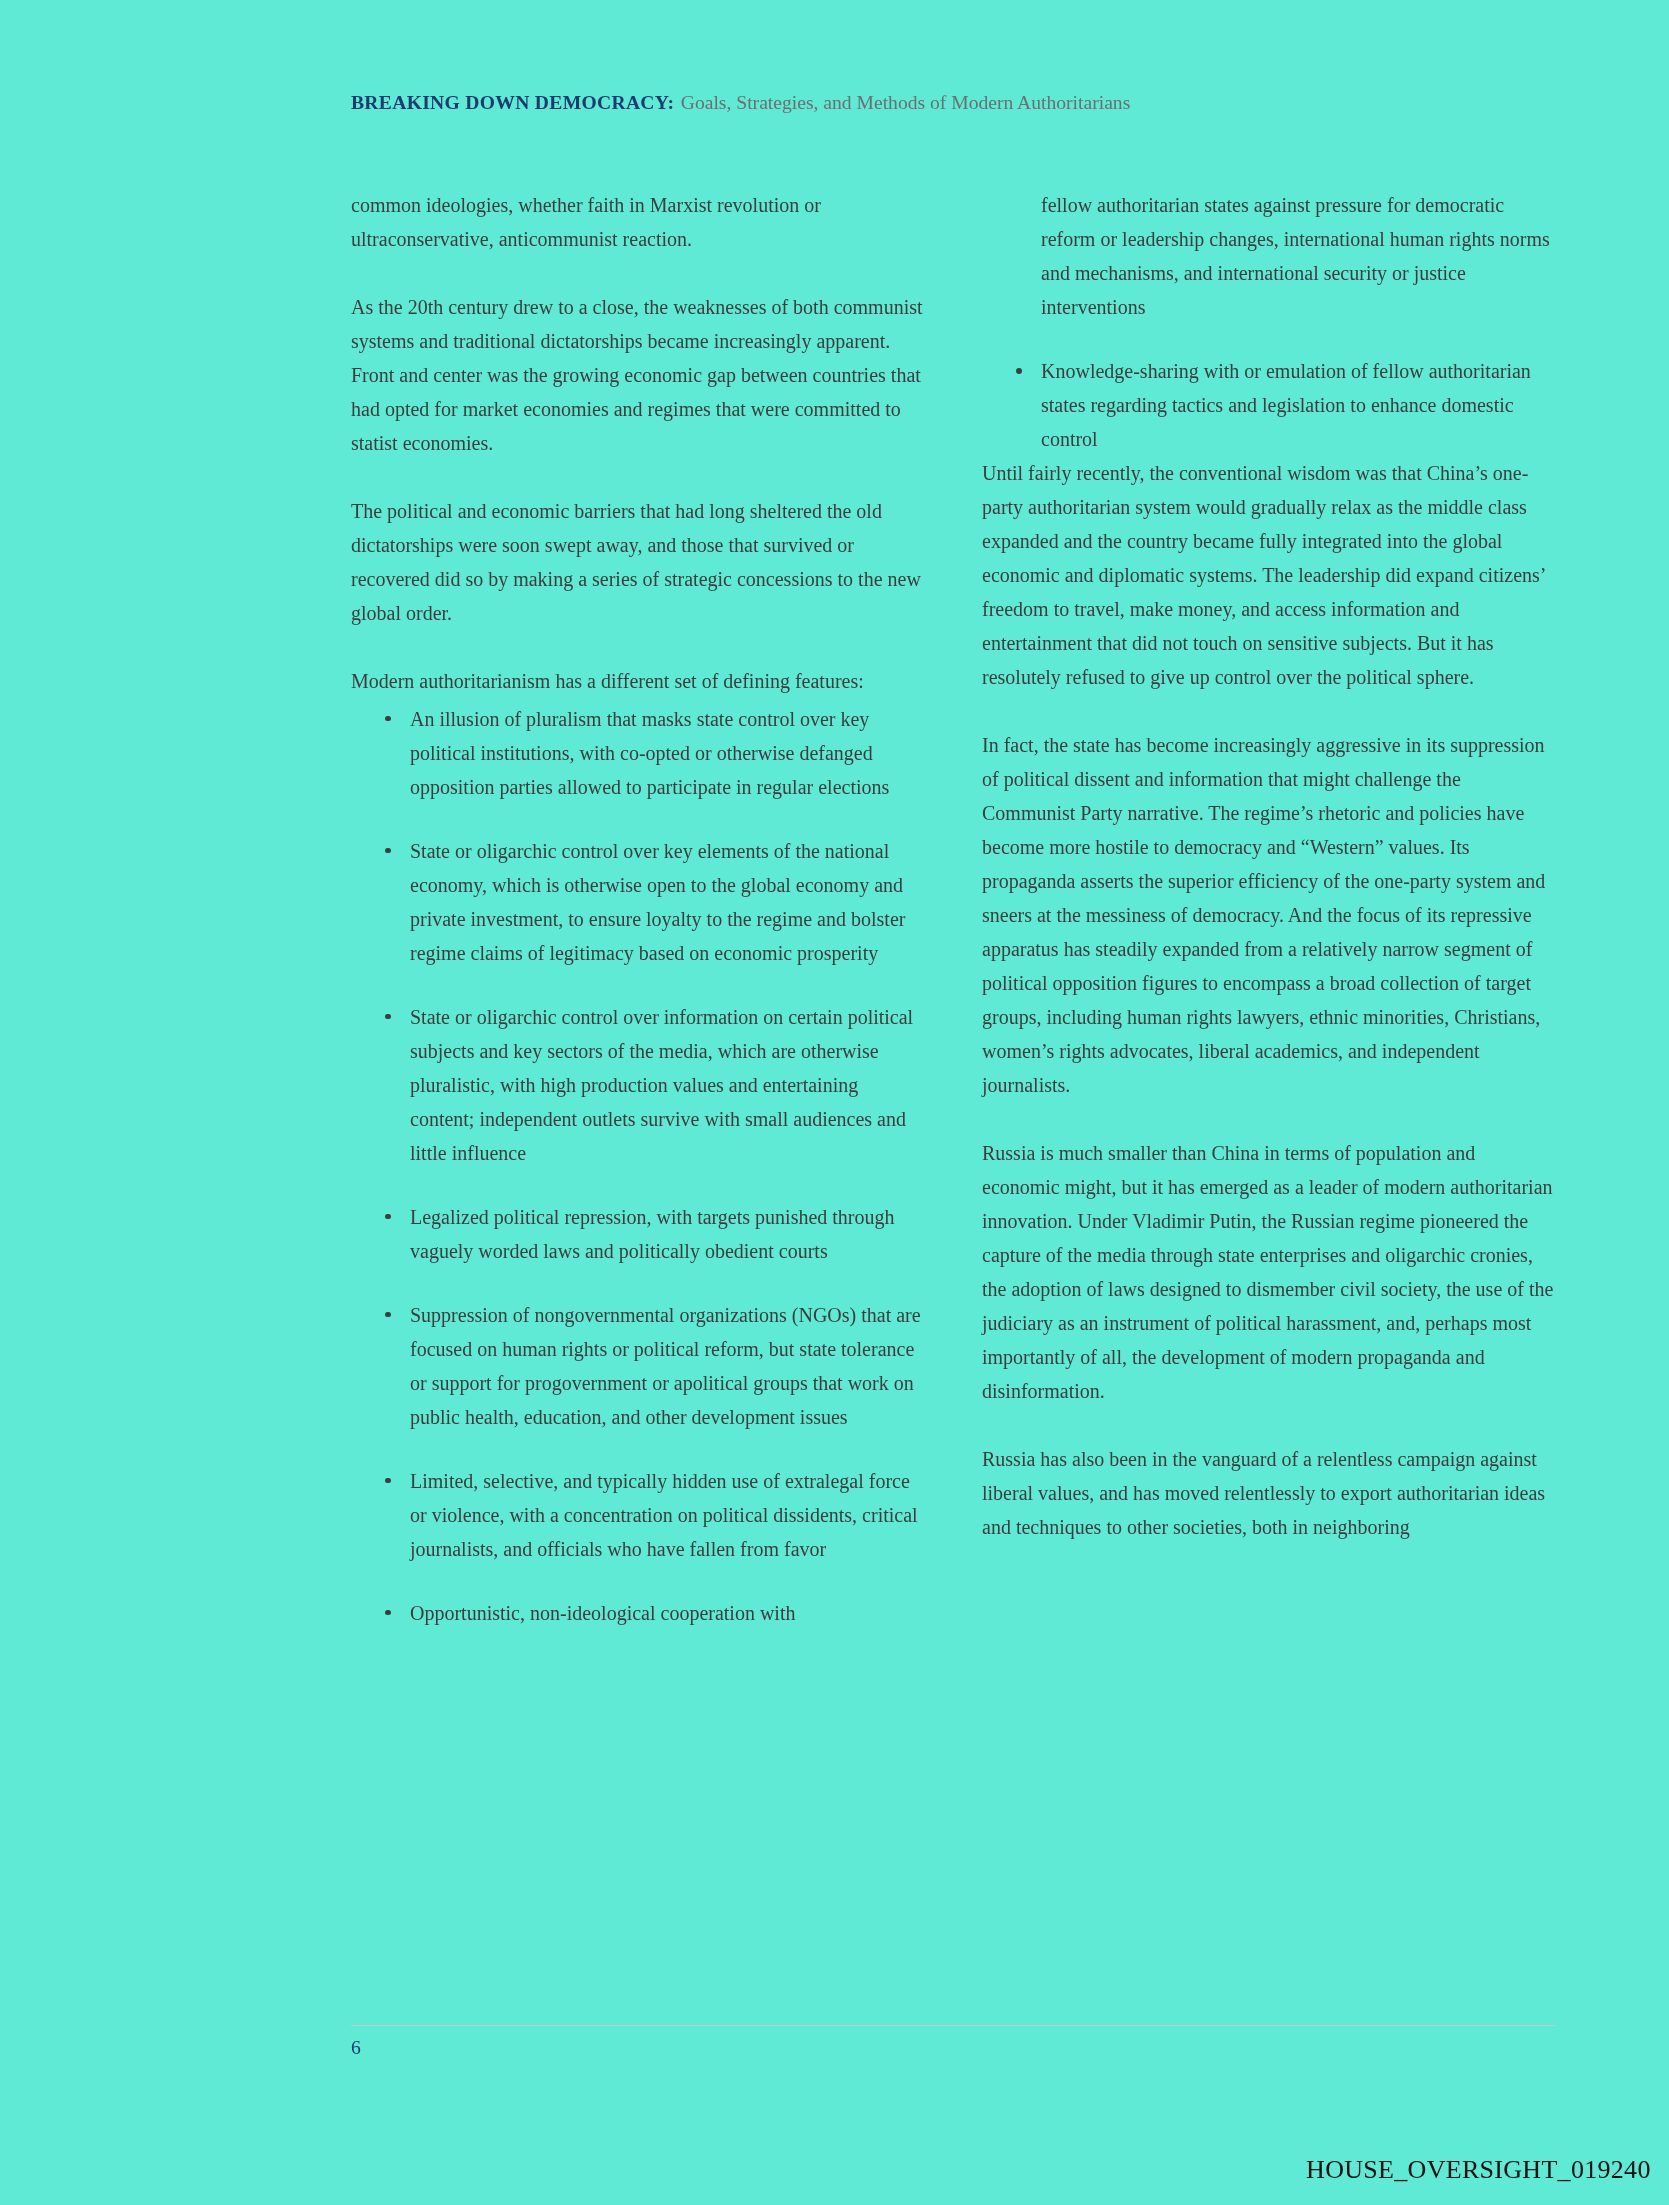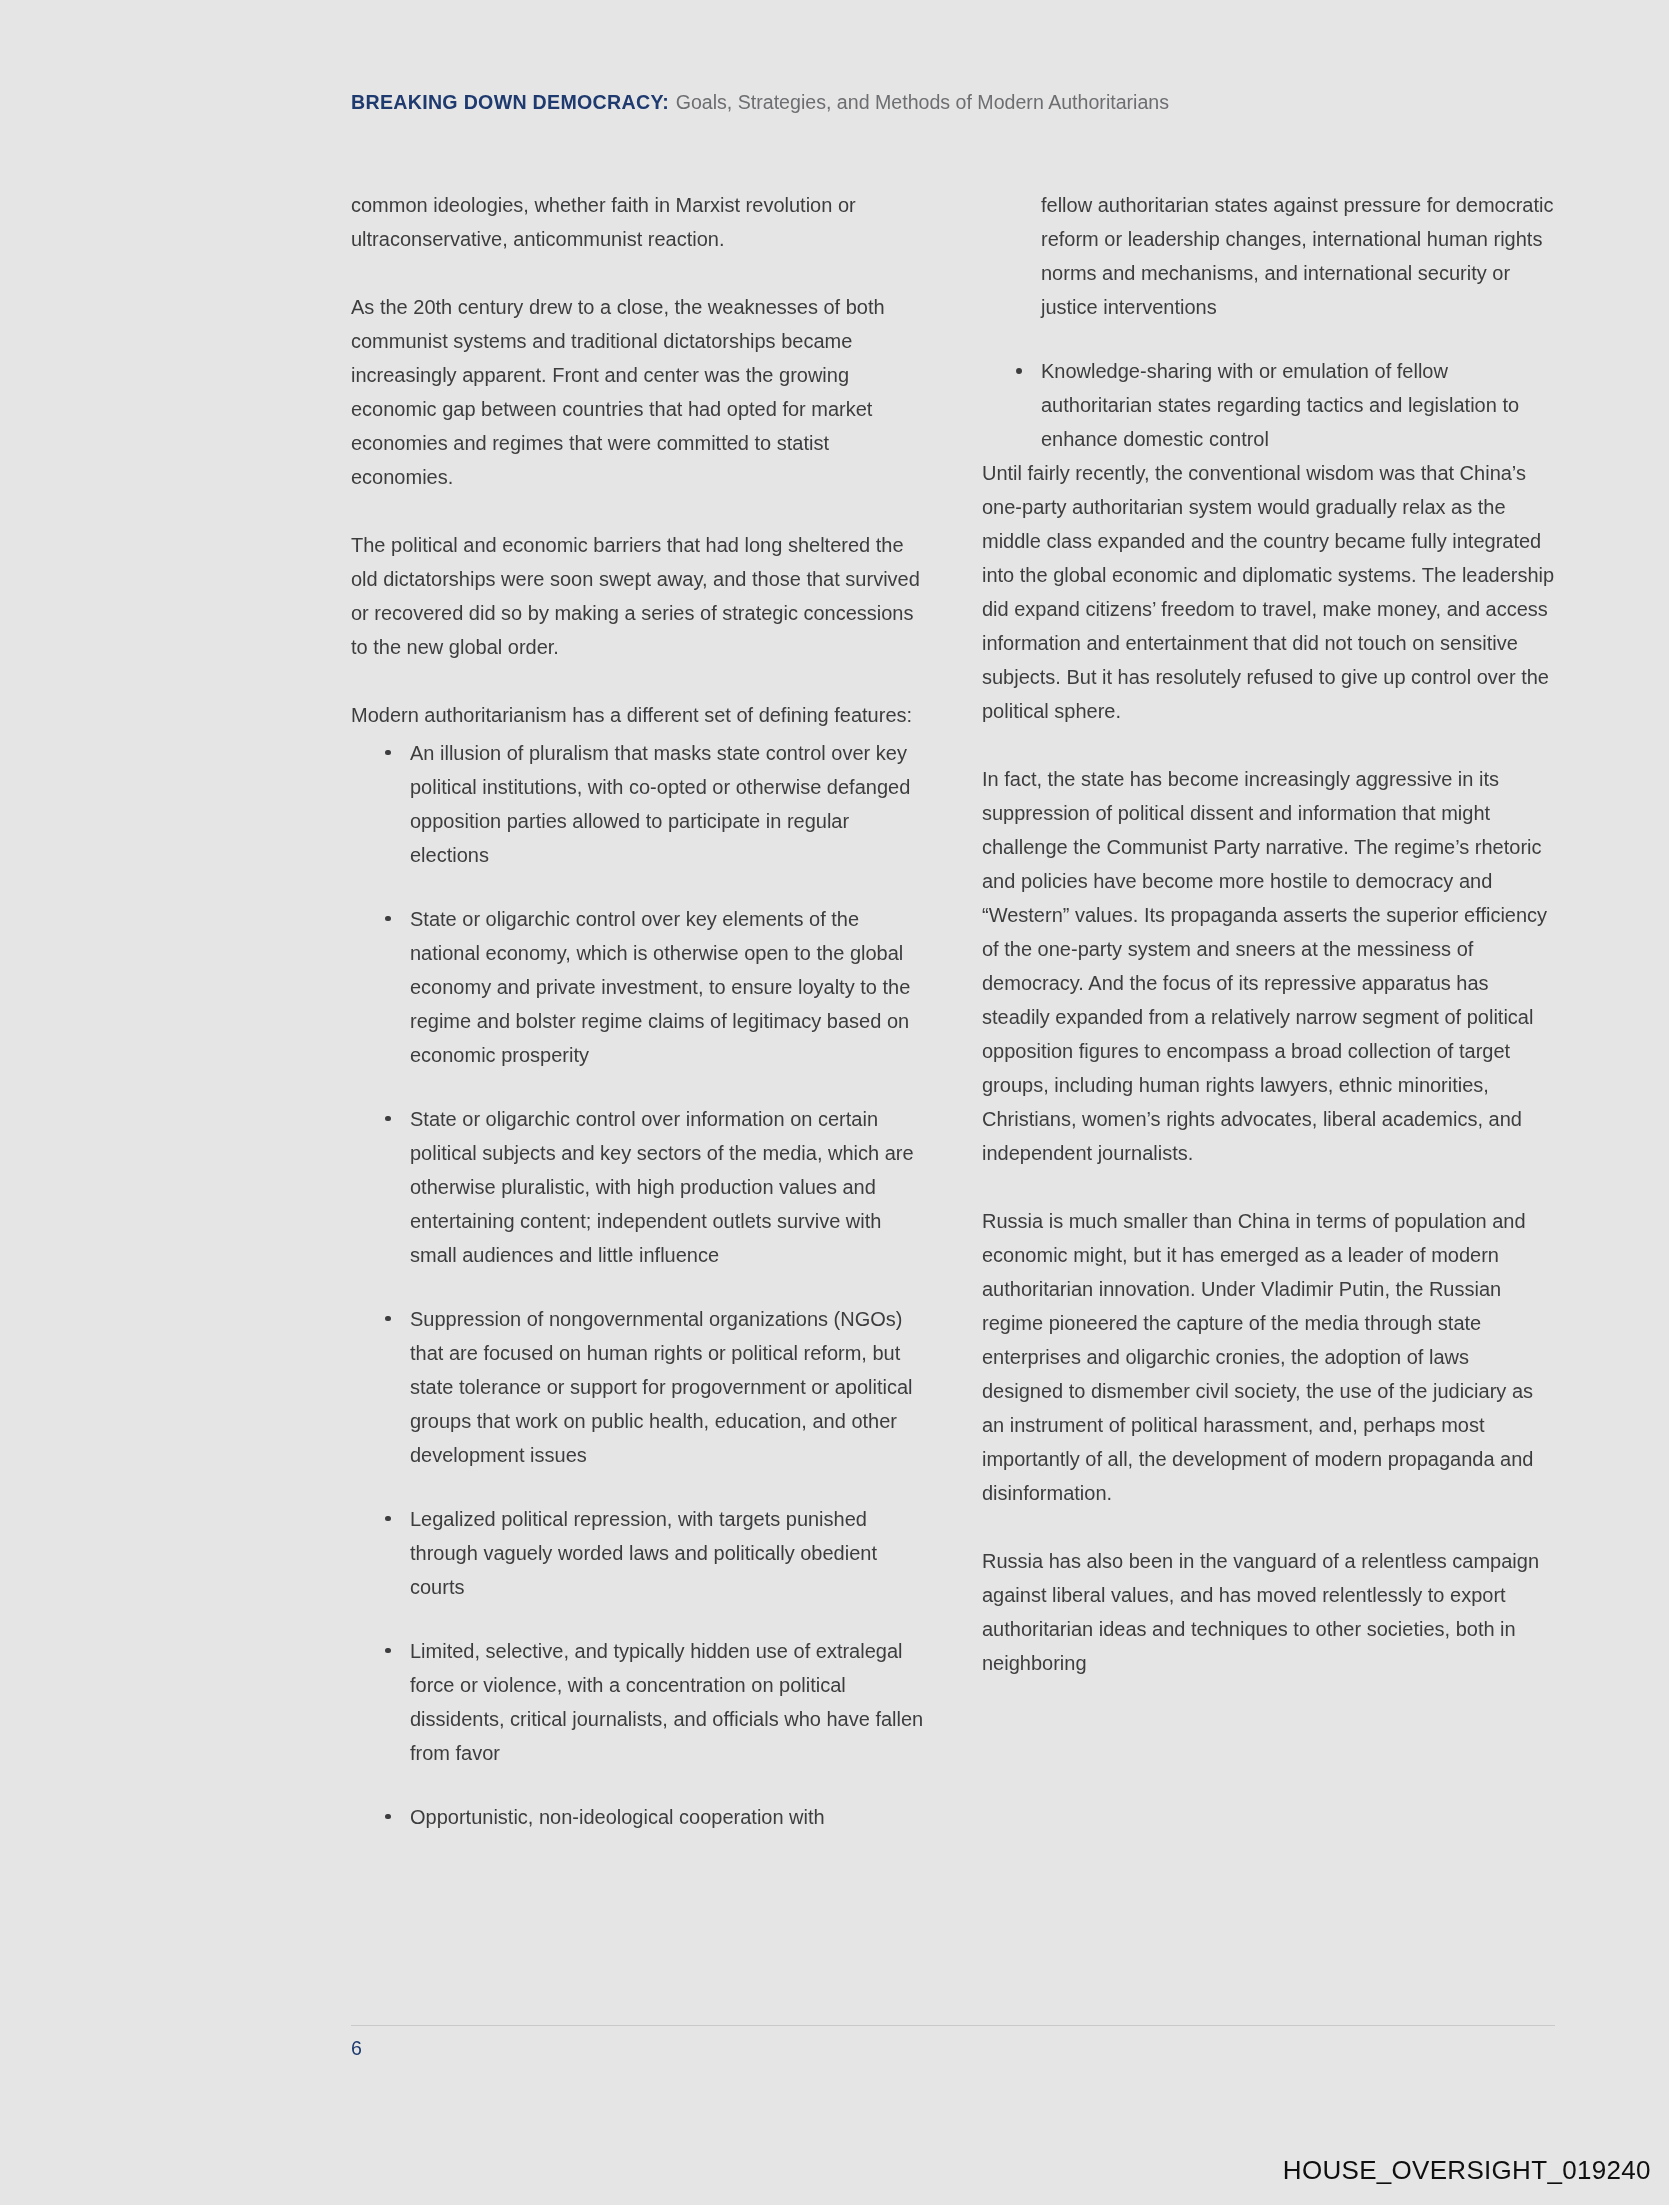--- a/index.html
+++ b/index.html
@@ -1,22 +1,22 @@
 <!DOCTYPE html>
 <html style="font-size:10.5px"><head>
 <meta charset="utf-8">
 <style>
   * { margin: 0; padding: 0; box-sizing: border-box; }
   html, body { background: #ffffff; }
   .page {
     position: relative;
     width: 1669px;
     height: 2205px;
-    background: #e5e5e5;
-    font-family: Liberation Sans, sans-serif;
+    background: #5eead4;
+    font-family: Liberation Serif, serif;
     color: #3d3d3f;
     overflow: hidden;
   }
   .report-header {
     position: absolute;
     top: 90px;
     left: 351px;
     width: 1204px;
     font-size: 19.6px;
     line-height: 25px;
@@ -118,25 +118,25 @@
         <li class="bullet">
           <span class="dot"></span>
           <span>State or oligarchic control over key elements of the national economy, which is otherwise open to the global economy and private investment, to ensure loyalty to the regime and bolster regime claims of legitimacy based on economic prosperity</span>
         </li>
         <li class="bullet">
           <span class="dot"></span>
           <span>State or oligarchic control over information on certain political subjects and key sectors of the media, which are otherwise pluralistic, with high production values and entertaining content; independent outlets survive with small audiences and little influence</span>
         </li>
         <li class="bullet">
           <span class="dot"></span>
-          <span>Suppression of nongovernmental organizations (NGOs) that are focused on human rights or political reform, but state tolerance or support for progovernment or apolitical groups that work on public health, education, and other development issues</span>
+          <span>Legalized political repression, with targets punished through vaguely worded laws and politically obedient courts</span>
         </li>
         <li class="bullet">
           <span class="dot"></span>
-          <span>Legalized political repression, with targets punished through vaguely worded laws and politically obedient courts</span>
+          <span>Suppression of nongovernmental organizations (NGOs) that are focused on human rights or political reform, but state tolerance or support for progovernment or apolitical groups that work on public health, education, and other development issues</span>
         </li>
         <li class="bullet">
           <span class="dot"></span>
           <span>Limited, selective, and typically hidden use of extralegal force or violence, with a concentration on political dissidents, critical journalists, and officials who have fallen from favor</span>
         </li>
         <li class="bullet">
           <span class="dot"></span>
           <span>Opportunistic, non-ideological cooperation with</span>
         </li>
       </ul>

